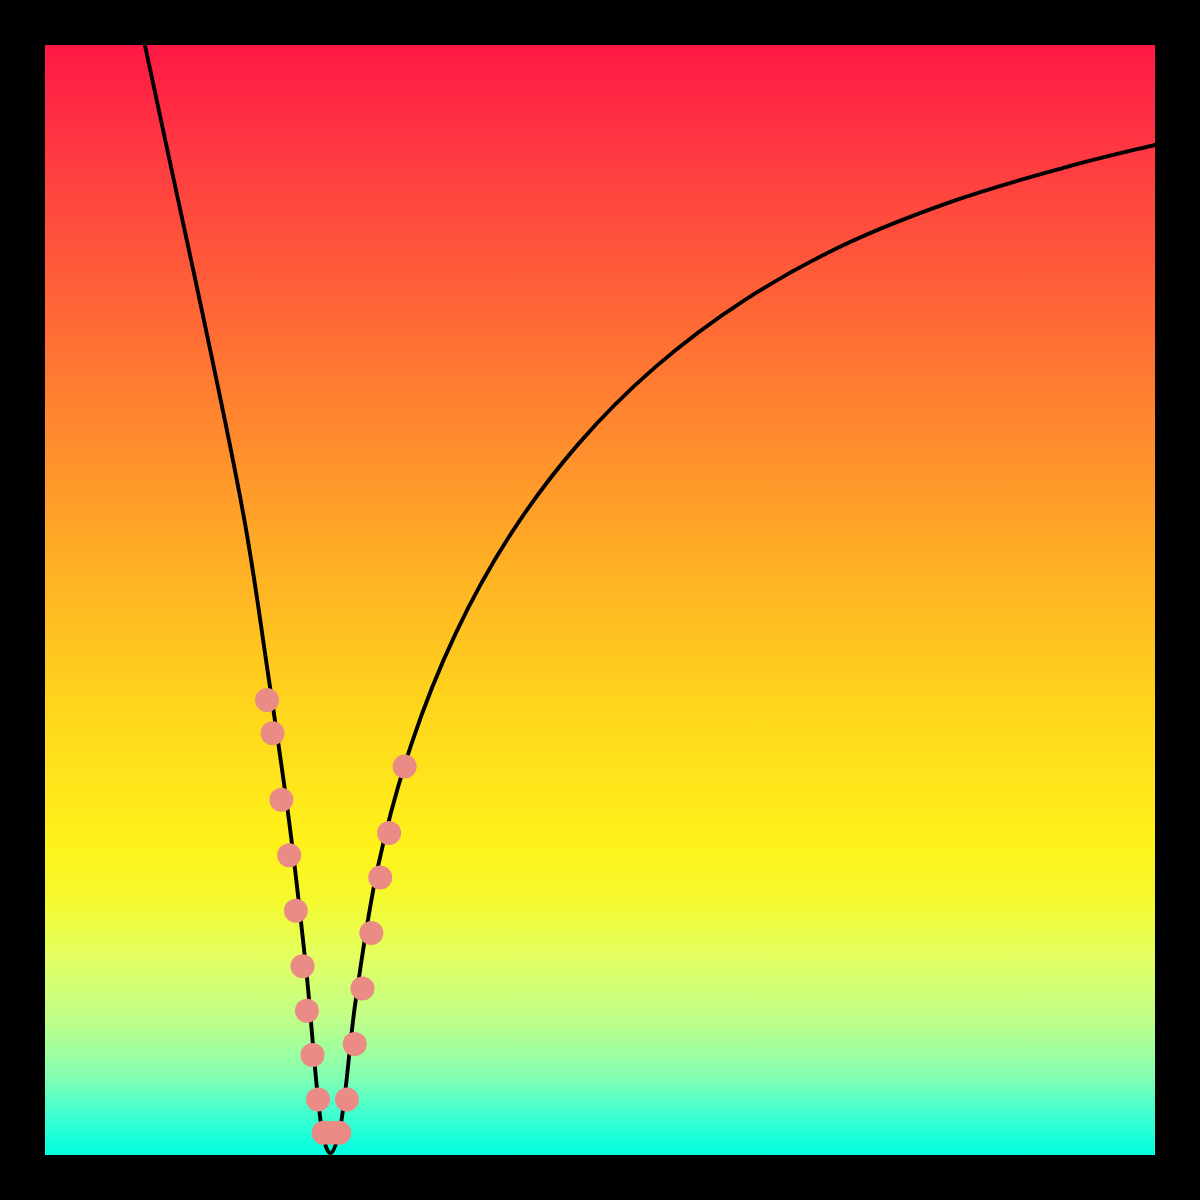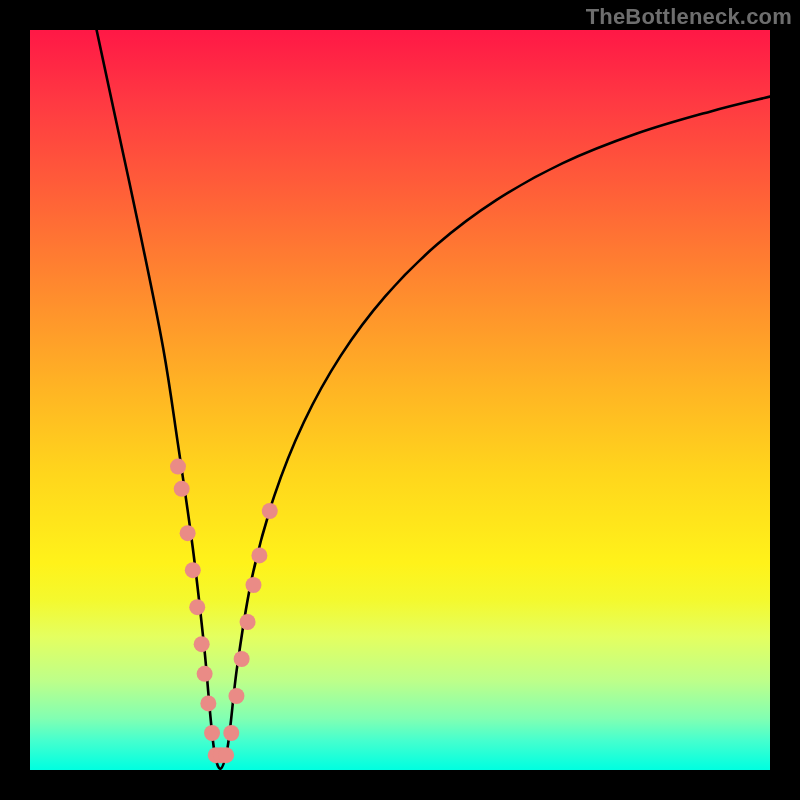--- a/index.html
+++ b/index.html
@@ -65,21 +65,20 @@
     left: 0;
     top: 0;
     width: 100%;
     height: 100%;
   }
 </style>
 </head>
 <body>
 
 <div class="chart-frame">
-  <div class="watermark">TheBottleneck.com</div>
 
   <div class="plot-area">
     <div class="gradient-bg"></div>
     <svg class="curves" viewBox="0 0 740 740" preserveAspectRatio="none">
       <path id="curve-path" fill="none" stroke="#000" stroke-width="2.6" stroke-linecap="round" d="M 66.60 0.00 C 70.60 18.65, 80.81 66.30, 88.80 103.60 C 96.79 140.90, 103.01 168.57, 111.00 207.20 C 118.99 245.83, 126.54 280.90, 133.20 318.20 C 139.86 355.50, 142.67 378.44, 148.00 414.40 C 153.33 450.36, 158.14 482.04, 162.80 518.00 C 167.46 553.96, 169.90 576.90, 173.90 614.20 C 177.90 651.50, 181.00 705.22, 185.00 725.20 C 189.00 745.18, 192.10 741.18, 196.10 725.20 C 200.10 709.22, 202.54 668.37, 207.20 636.40 C 211.86 604.43, 215.34 578.24, 222.00 547.60 C 228.66 516.96, 234.88 494.17, 244.20 466.20 C 253.52 438.23, 261.81 417.51, 273.80 392.20 C 285.79 366.89, 296.15 348.24, 310.80 325.60 C 325.45 302.96, 337.88 286.38, 355.20 266.40 C 372.52 246.42, 387.02 231.92, 407.00 214.60 C 426.98 197.28, 443.56 184.85, 466.20 170.20 C 488.84 155.55, 507.49 145.19, 532.80 133.20 C 558.11 121.21, 580.16 112.92, 606.80 103.60 C 633.44 94.28, 656.82 88.06, 680.80 81.40 C 704.78 74.74, 729.34 69.26, 740.00 66.60"></path>
       <g id="marker-group">
           <circle cx="148.00" cy="436.60" r="8" fill="#ea8b86"></circle>
           <circle cx="151.70" cy="458.80" r="8" fill="#ea8b86"></circle>
           <circle cx="157.62" cy="503.20" r="8" fill="#ea8b86"></circle>
           <circle cx="162.80" cy="540.20" r="8" fill="#ea8b86"></circle>

